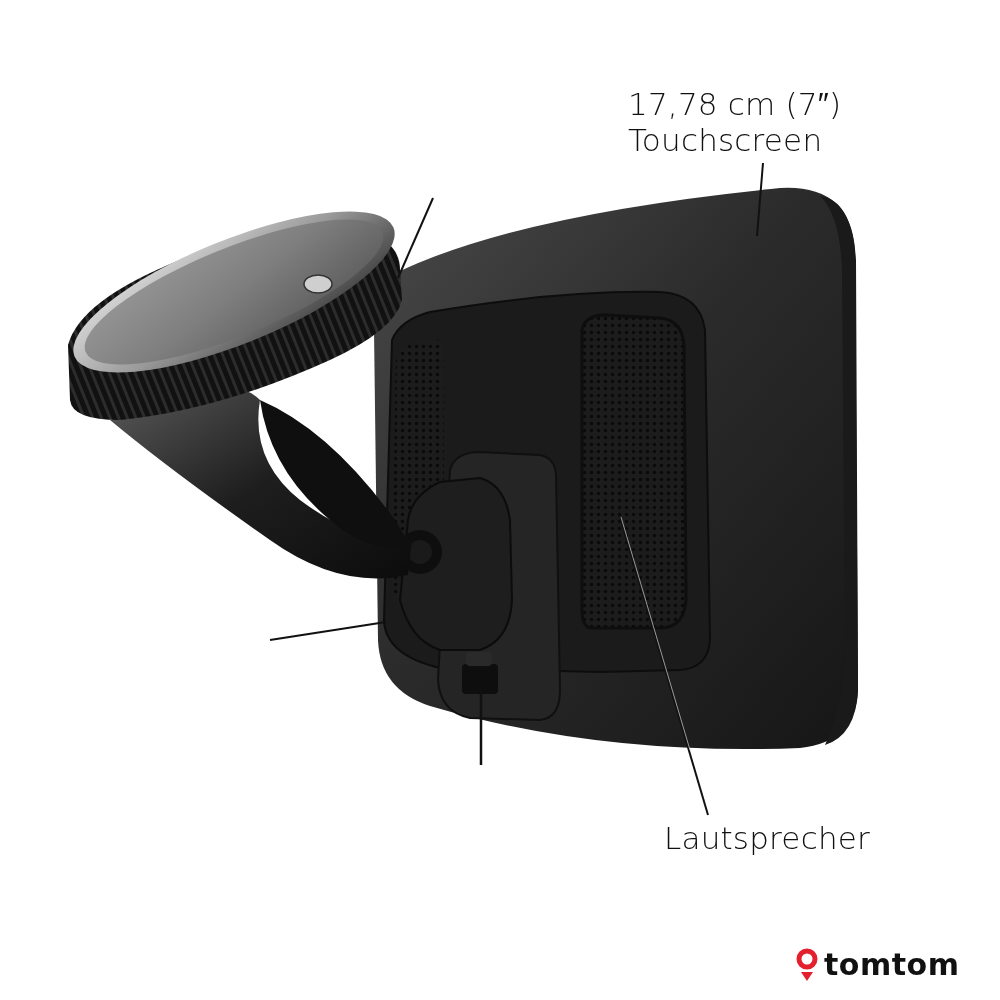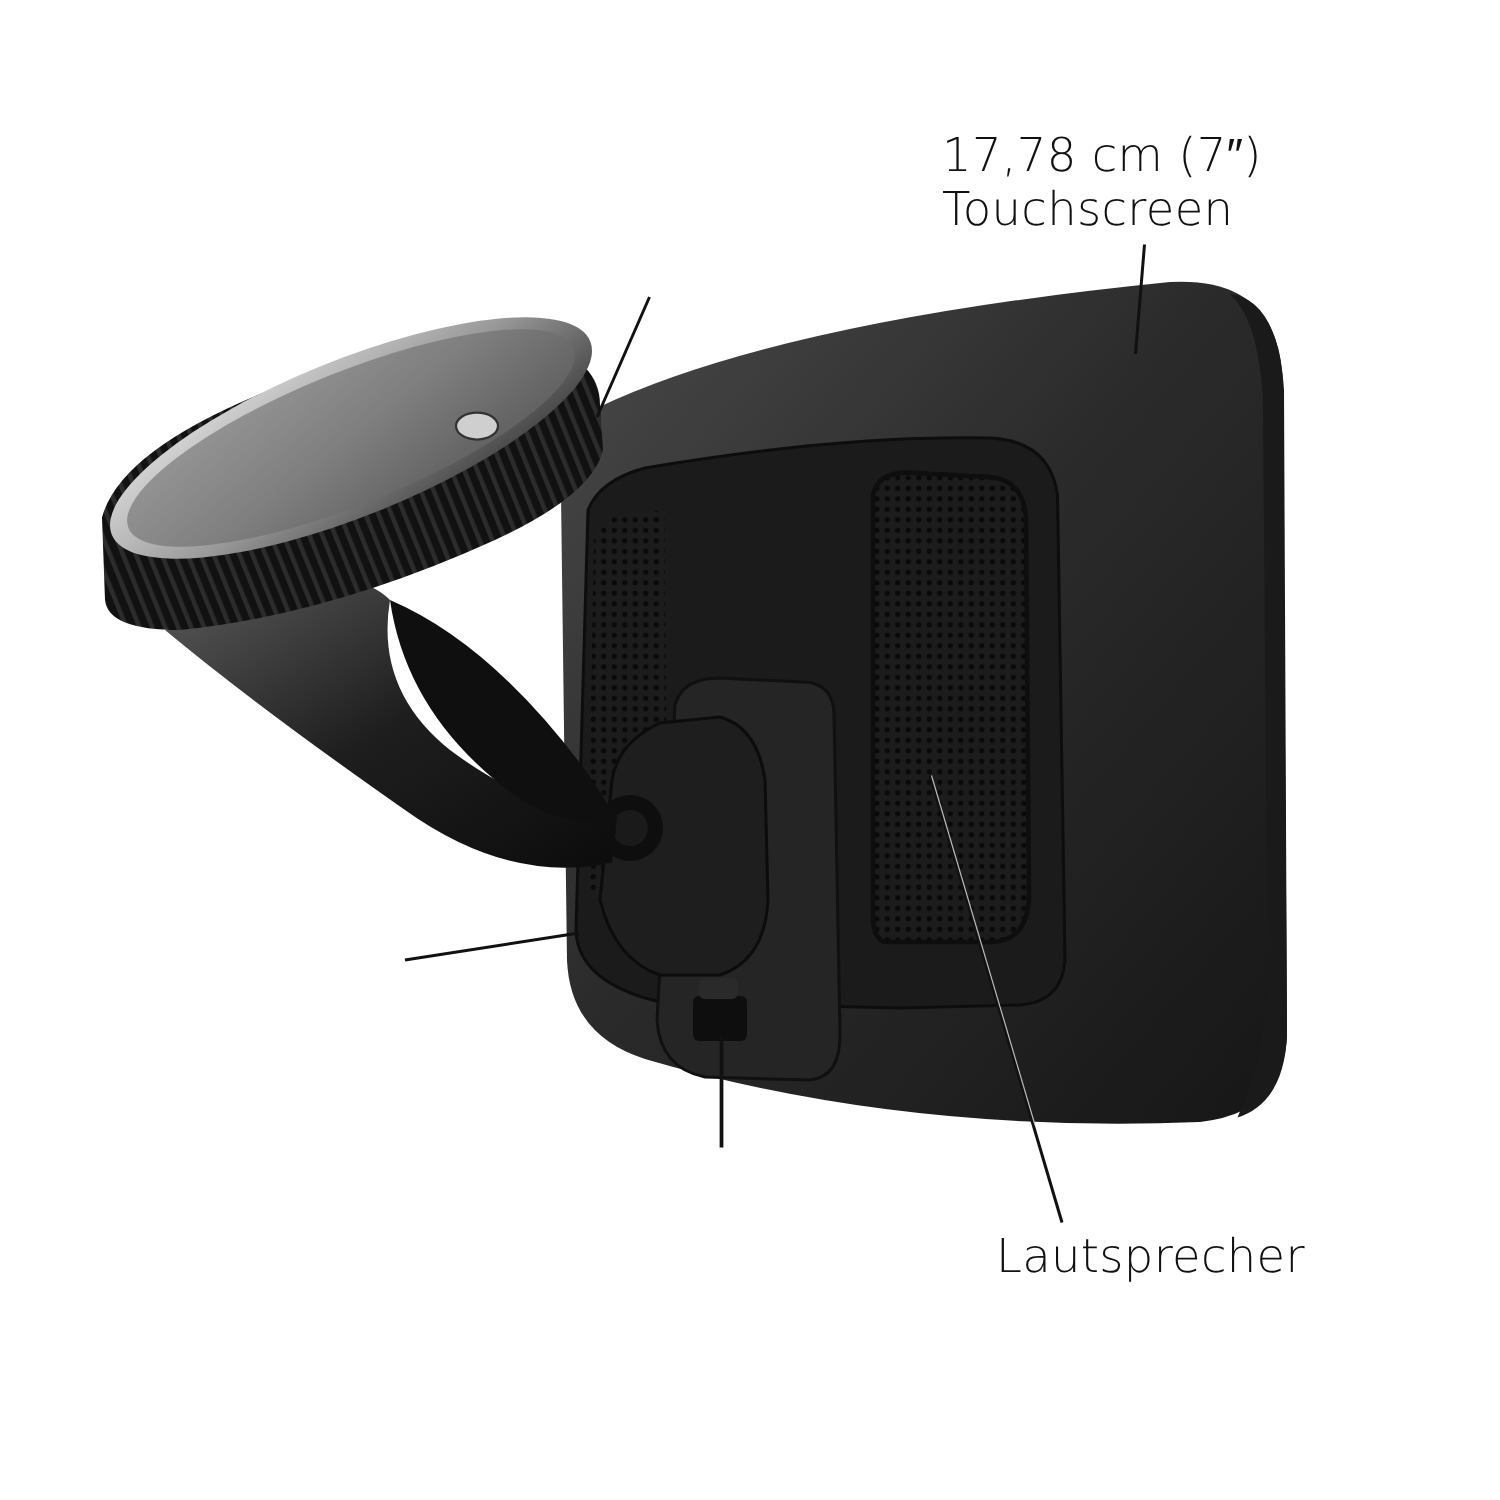--- a/index.html
+++ b/index.html
@@ -95,14 +95,21 @@
 
 
   <div class="label" style="left:50px; top:610px;">
   </div>
 
 
   <div class="label" style="left:664px; top:820px;">
     <div>Lautsprecher</div>
   </div>
 
+  <div class="logo">
+    <svg width="22" height="34" viewBox="0 0 22 34">
+      <circle cx="11" cy="11" r="8" fill="none" stroke="#e4202e" stroke-width="5"></circle>
+      <path d="M5 24 L17 24 L11 33 Z" fill="#e4202e"></path>
+    </svg>
+    <span class="logo-text">tomtom</span>
+  </div>
 
 </div>
 
 </body></html>

